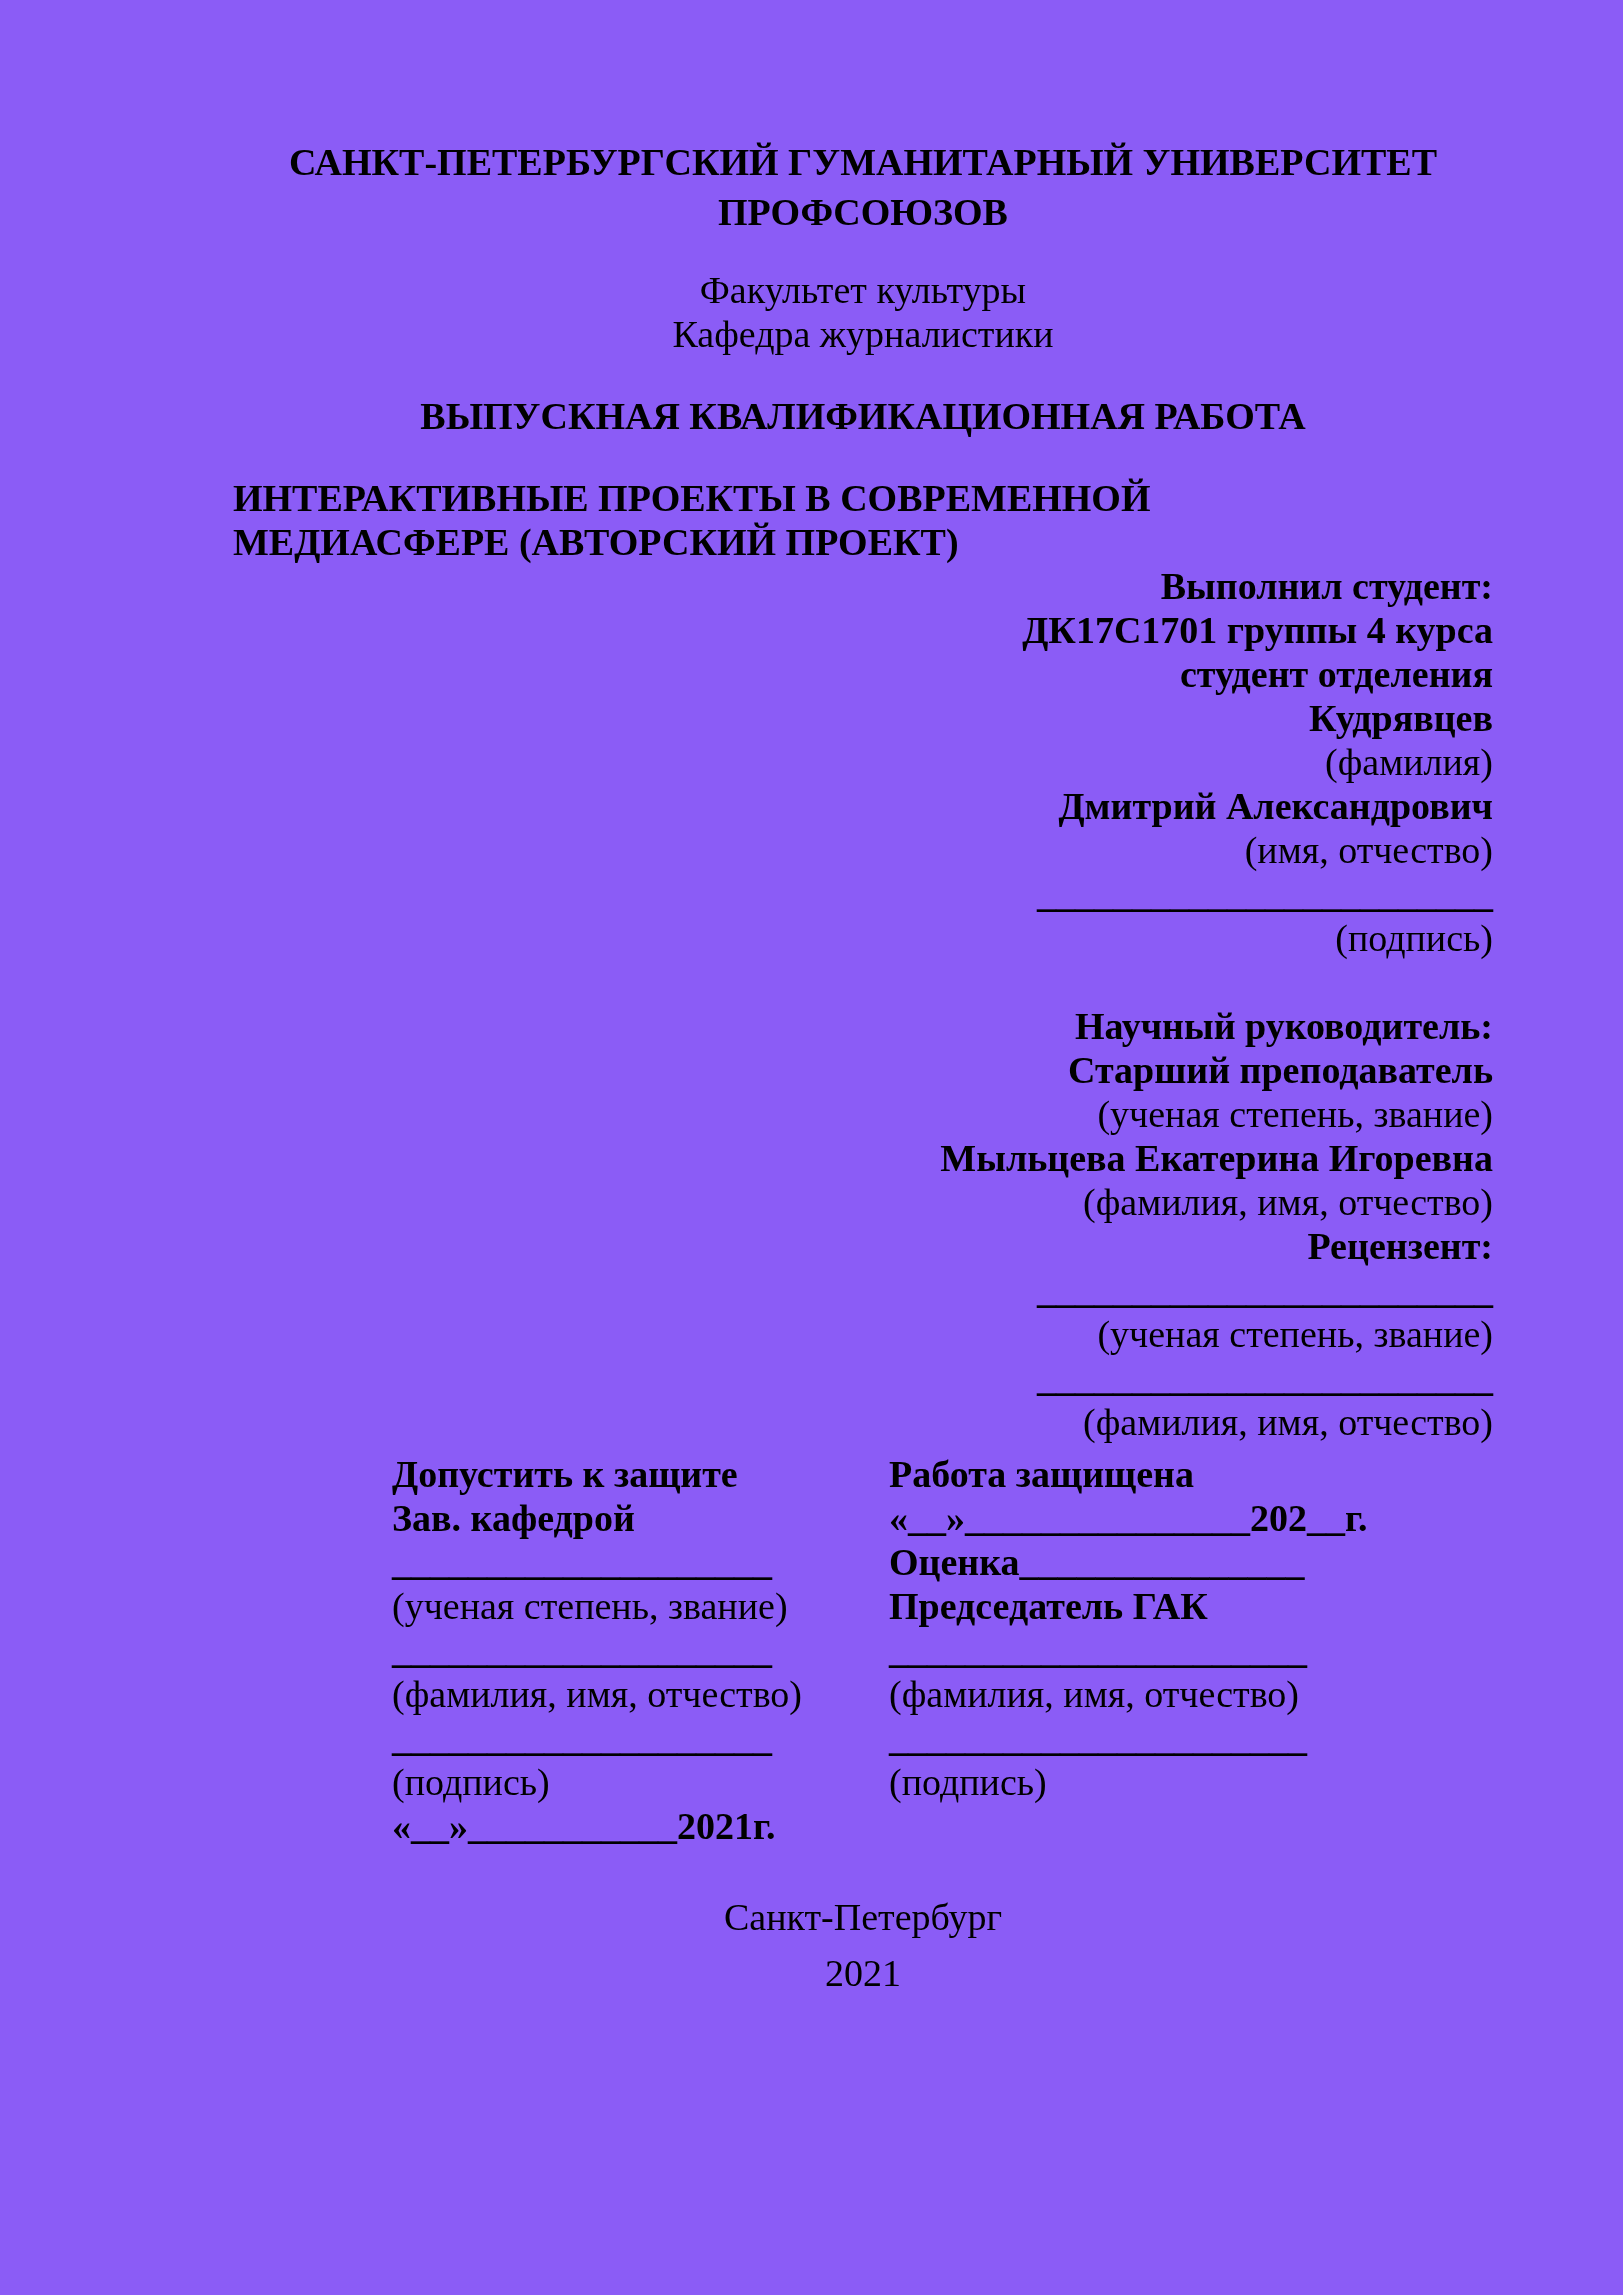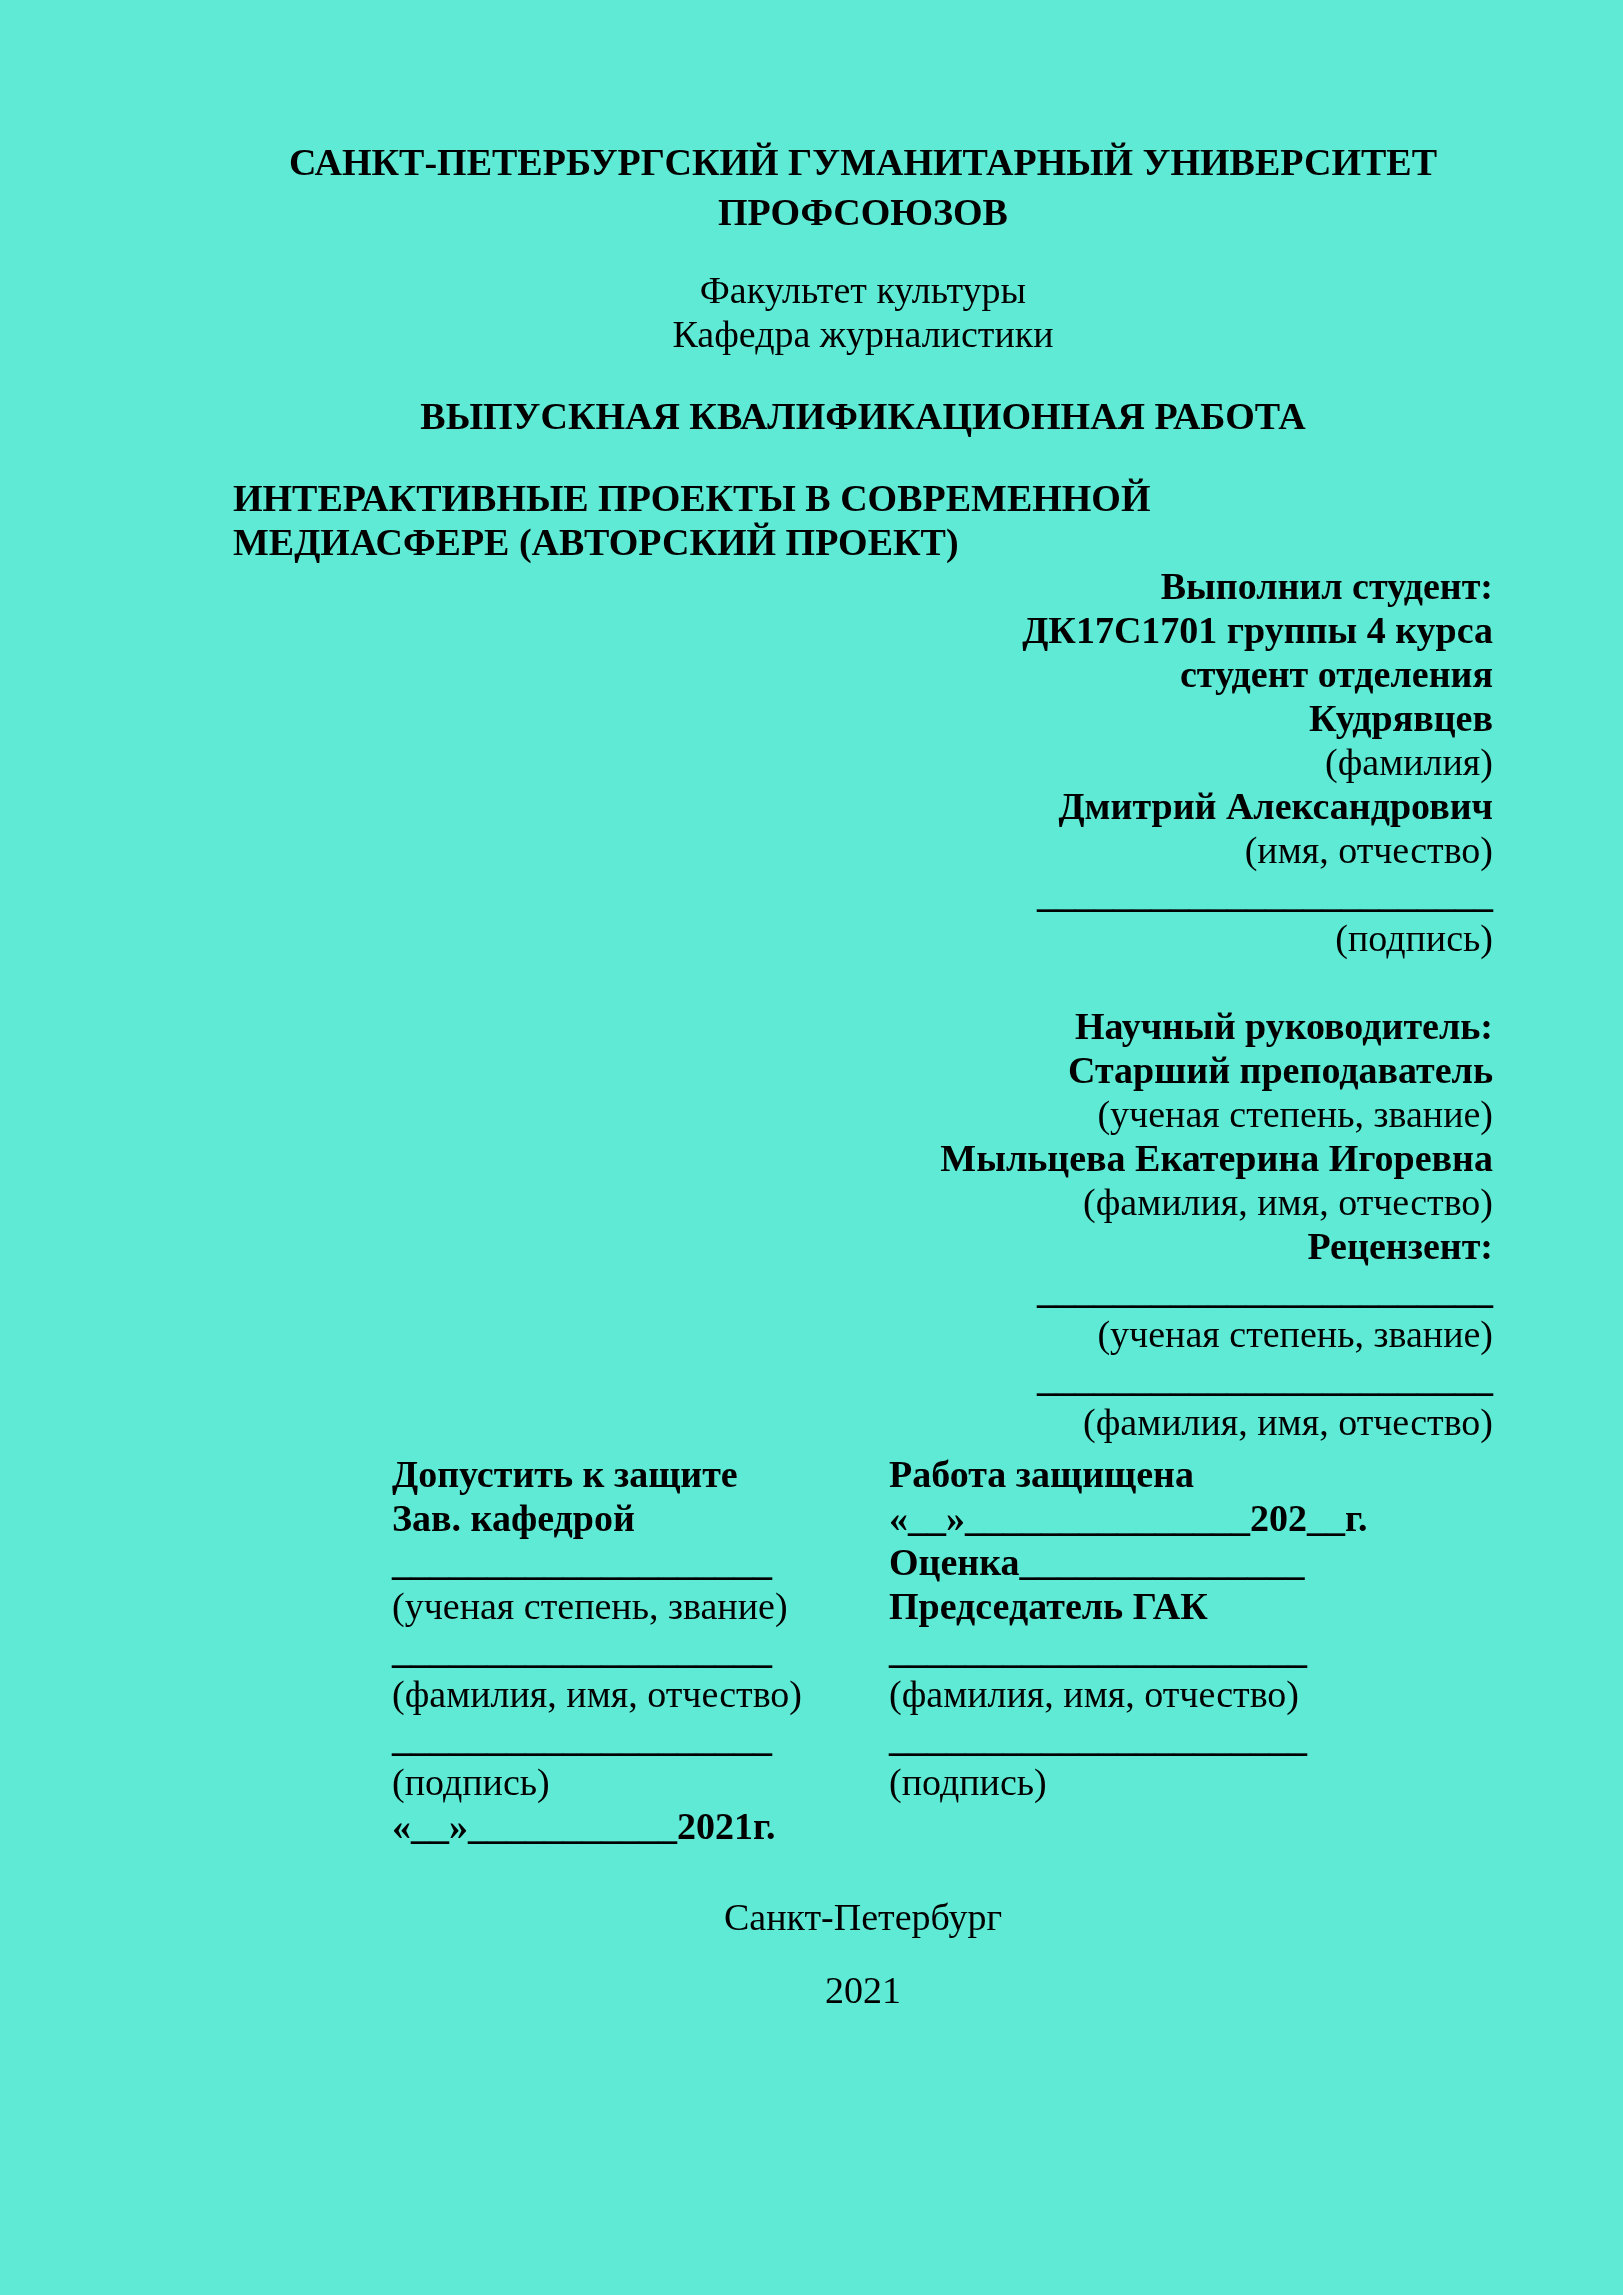--- a/index.html
+++ b/index.html
@@ -4,21 +4,21 @@
 <style>
   html, body {
     margin: 0;
     padding: 0;
     background: #ffffff;
   }
   .page {
     position: relative;
     width: 1623px;
     height: 2295px;
-    background: #5eead4;
+    background: #8b5cf6;
     color: #000000;
     font-family: "Liberation Serif", "DejaVu Serif", serif;
     font-size: 38px;
     line-height: 44px;
     box-sizing: border-box;
     padding: 137px 130px 0 233px;
     overflow: hidden;
   }
   .b { font-weight: bold; }
   .ln { white-space: nowrap; }
@@ -54,21 +54,21 @@
     flex: 0 0 auto;
   }
   .col-right {
     flex: 1 1 auto;
     margin-left: 47px;
   }
   .footer {
     margin-top: 47px;
     text-align: center;
   }
-  .footer .year { margin-top: 29px; font-family: Liberation Serif, serif; }
+  .footer .year { margin-top: 12px; font-family: Liberation Serif, serif; }
 </style>
 </head>
 <body>
 
 <div class="page">
 
   <div class="university">
     <div class="ln">САНКТ-ПЕТЕРБУРГСКИЙ ГУМАНИТАРНЫЙ УНИВЕРСИТЕТ</div>
     <div class="ln">ПРОФСОЮЗОВ</div>
   </div>

